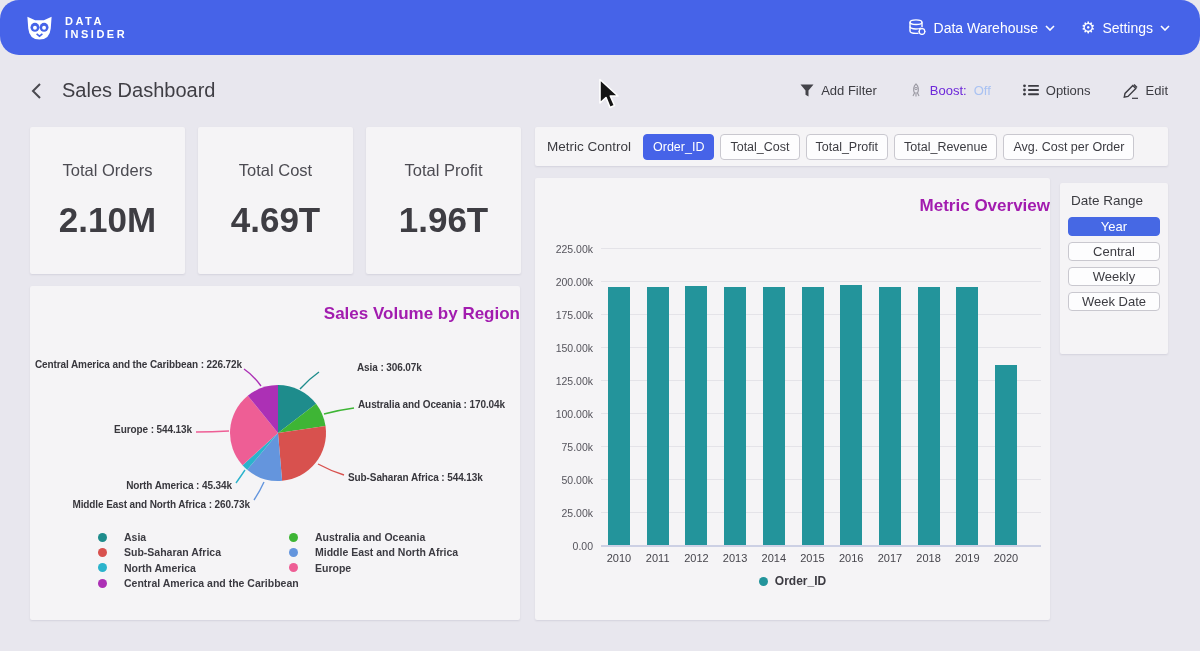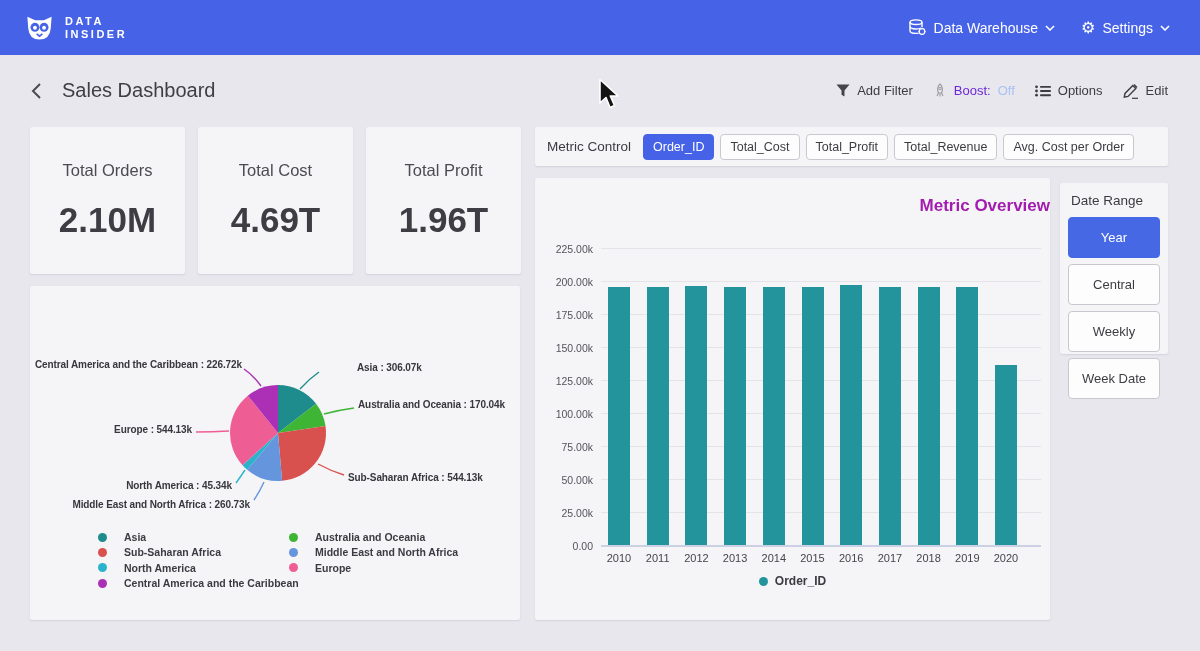--- a/index.html
+++ b/index.html
@@ -2,37 +2,37 @@
 <html><head>
 <meta charset="utf-8">
 <style>
   * { margin:0; padding:0; box-sizing:border-box; }
   html,body { width:1200px; height:651px; }
   body { font-family:"Liberation Sans", sans-serif; }
   .stage { position:relative; width:1200px; height:651px; background:#e8e7ee; overflow:hidden; }
 
   
   .topnav { position:absolute; left:0; top:0; width:1200px; height:55px; background:#4663e8;
-            display:flex; align-items:center; justify-content:space-between; padding:0 30px 0 24px; }
+            display:flex; align-items:center; justify-content:space-between; padding:0 30px 0 24px;border-radius:19px; }
   .brand { display:flex; align-items:center; gap:10px; cursor:pointer; }
   .brand-text { display:flex; flex-direction:column; color:#fff; font-size:11px; font-weight:bold;
                 letter-spacing:2.5px; line-height:13px; }
   .nav-right { display:flex; align-items:center; gap:26px; }
   .nav-pill { display:flex; align-items:center; gap:8px; background:#fff; color:#4663e8;
               border:none; border-radius:8px; padding:6px 14px; font-size:14px; font-weight:500;
               font-family:inherit; cursor:pointer; }
   .nav-item { display:flex; align-items:center; gap:7px; color:#fff; font-size:14px; cursor:pointer; }
   .gear-glyph { font-family:"DejaVu Sans", sans-serif; font-size:16px; color:#fff; line-height:16px; }
 
   
   .toolbar { position:absolute; left:0; top:55px; width:1200px; height:57px;
              display:flex; align-items:center; padding:14px 32px 0 28px; }
   .back-btn { background:none; border:none; cursor:pointer; padding:2px; display:flex; }
   .page-title { font-size:20px; font-weight:500; color:#3f3e44; margin-left:18px; }
-  .toolbar-right { margin-left:auto; display:flex; align-items:center; gap:20px; }
+  .toolbar-right { margin-left:auto; display:flex; align-items:flex-start; gap:32px; }
   .tb-item { display:flex; align-items:center; gap:7px; background:none; border:none;
              font-family:inherit; font-size:13px; font-weight:500; color:#3c3c42; cursor:pointer; }
   .boost-label { color:#6d28d9; }
   .boost-state { font-weight:500; }
 
   
   .card { position:absolute; background:#f5f4f6; border-radius:2px;
           box-shadow:0 1px 2px rgba(40,40,70,.10); }
   .kpi { width:155px; height:147px; top:127px; display:flex; flex-direction:column;
          align-items:center; justify-content:center; gap:20px; }
@@ -65,21 +65,21 @@
   .gridline { position:absolute; left:66px; width:440px; height:1px; background:#e4e3e8; }
   .baseline { position:absolute; left:66px; width:440px; height:2px; background:#ccd0e4; }
   .bar { position:absolute; width:22px; background:#23949b; cursor:pointer; }
   .xtick { position:absolute; width:40px; text-align:center; font-size:11px; color:#46454c; }
   .bar-legend { position:absolute; left:0; right:0; top:396px; display:flex; justify-content:center; }
   .bar-legend-item { display:flex; align-items:center; gap:7px; font-size:12px; font-weight:bold; color:#3c3b42; }
 
   
   .range-panel { left:1060px; top:183px; width:108px; height:171px; padding:10px 8px; }
   .range-title { font-size:13.5px; color:#3b3b40; margin:0 0 9px 3px; }
-  .range-btn { display:block; width:92px; height:41px; margin-bottom:6px; font-family:inherit;
+  .range-btn { display:block; width:92px; height:19px; margin-bottom:6px; font-family:inherit;
                font-size:13px; color:#3c3c42; background:#fdfdfe; border:1px solid #c9c8cf;
                border-radius:4px; cursor:pointer; }
   .range-selected { background:#4668e4; border-color:#4668e4; color:#fff; }
 
   .cursor { position:absolute; left:597px; top:78px; pointer-events:none; }
   svg { display:block; }
 </style>
 </head>
 <body>
 
@@ -210,20 +210,21 @@
     <div class="chip-row" id="metric-chips">
         <button class="chip chip-selected">Order_ID</button>
         <button class="chip">Total_Cost</button>
         <button class="chip">Total_Profit</button>
         <button class="chip">Total_Revenue</button>
         <button class="chip">Avg. Cost per Order</button>
       </div>
   </section>
 
   <section class="card pie-card">
+    <h2 class="chart-title">Sales Volume by Region</h2>
     <div class="pie-mount" id="pie-mount">
         <svg width="490" height="334" viewBox="0 0 490 334">
           <path d="M248,147 L248.0,99.0 A48,48 0 0 1 286.1,117.8 Z" fill="#1e8c8c"></path>
           <path d="M248,147 L286.1,117.8 A48,48 0 0 1 295.5,140.1 Z" fill="#3eb535"></path>
           <path d="M248,147 L295.5,140.1 A48,48 0 0 1 252.1,194.8 Z" fill="#d8514e"></path>
           <path d="M248,147 L252.1,194.8 A48,48 0 0 1 217.2,183.8 Z" fill="#6495dd"></path>
           <path d="M248,147 L217.2,183.8 A48,48 0 0 1 212.5,179.3 Z" fill="#2bb3cc"></path>
           <path d="M248,147 L212.5,179.3 A48,48 0 0 1 217.8,109.7 Z" fill="#ee5e95"></path>
           <path d="M248,147 L217.8,109.7 A48,48 0 0 1 248.0,99.0 Z" fill="#ac30b5"></path>
           <path d="M214,83 Q223,89 231,100" fill="none" stroke="#ac30b5" stroke-width="1.4"></path>

